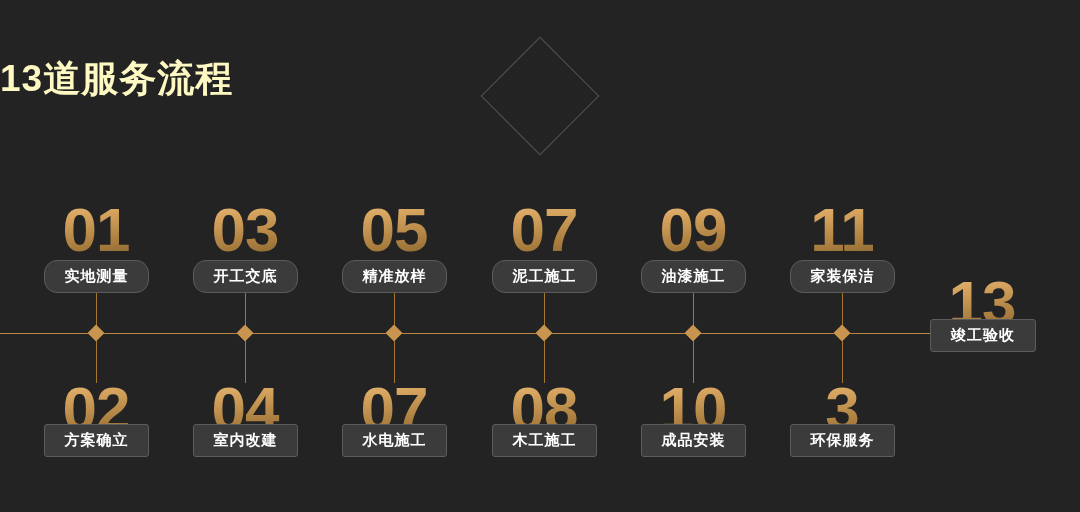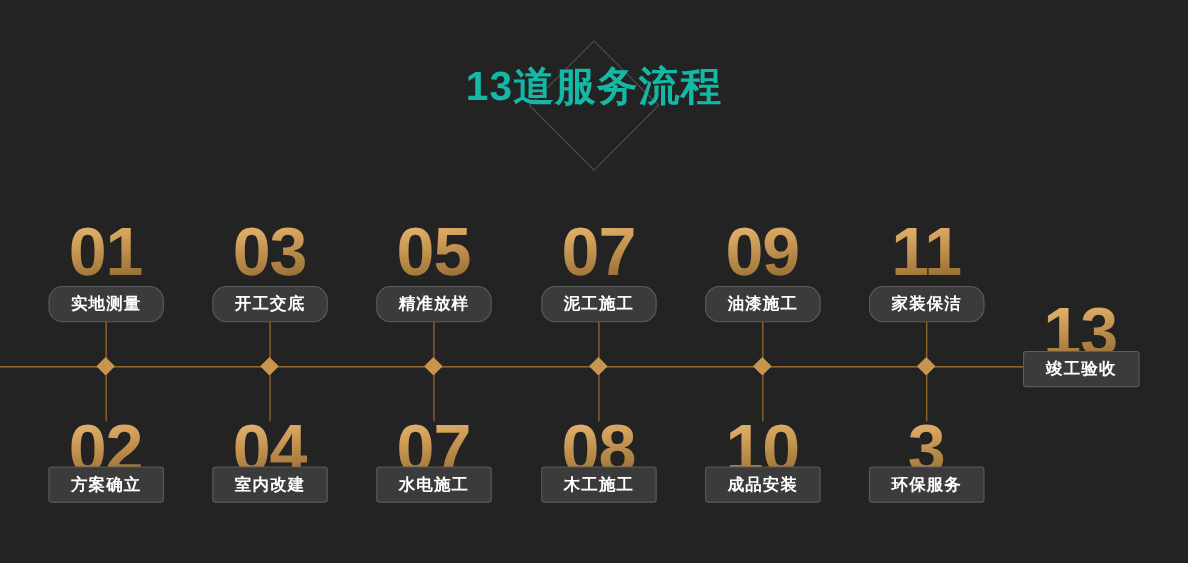--- a/index.html
+++ b/index.html
@@ -41,24 +41,24 @@
     margin-top: -42px;
     border: 1px solid #55504a;
     transform: rotate(45deg);
     box-sizing: border-box;
   }
   .title {
     position: absolute;
     left: 0;
     top: 57px;
     width: 1080px;
-    text-align: center;
+    text-align: left;
     font-size: 37px;
     font-weight: bold;
-    color: #14b8a6;
+    color: #fef9c3;
     letter-spacing: 1px;
     line-height: 44px;
     white-space: nowrap;
   }
   .subtitle {
     position: absolute;
     left: 0;
     top: 117px;
     width: 1080px;
     text-align: center;

